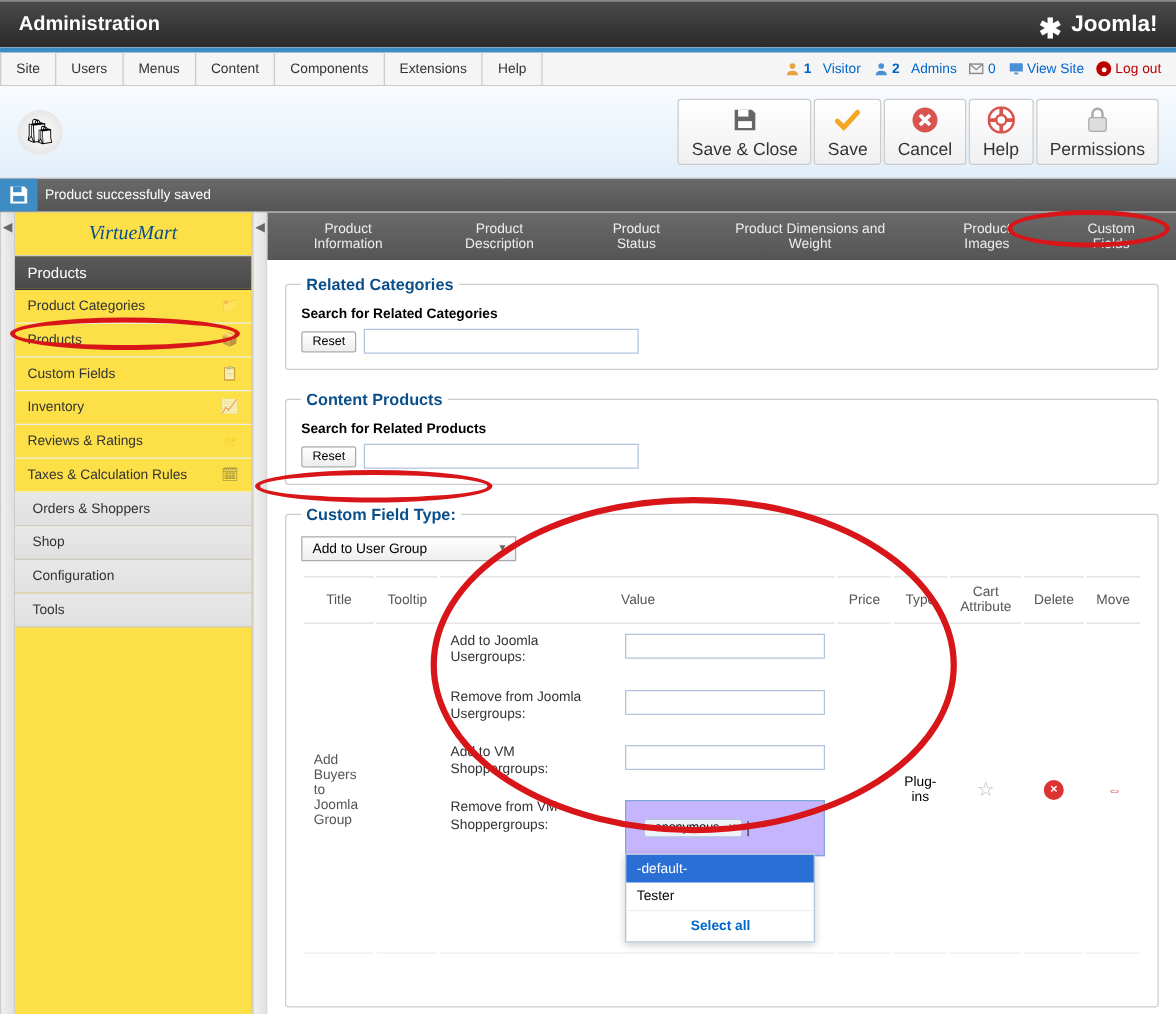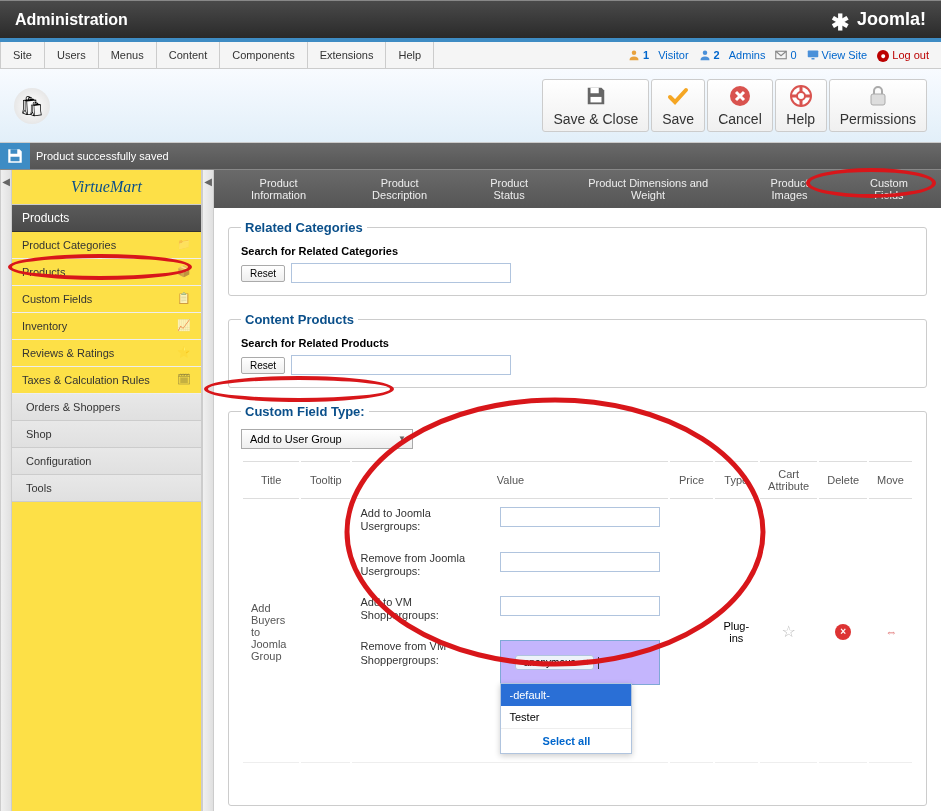--- a/index.html
+++ b/index.html
@@ -77,21 +77,21 @@
 .value-cell { }
 .value-row { display:flex; align-items:flex-start; margin-bottom: 18px; gap: 12px; }
 .value-row label { width: 128px; color:#333; line-height:1.2; }
 .value-row .text-input { width: 160px; }
 
 .tags-input { border:1px solid #7fa8d6; width:160px; min-height:22px; padding:14px; display:flex; align-items:center; gap:4px; background:#c4b5fd; }
 .tag { background:#eef3fa; border:1px solid #b0c4de; border-radius:3px; padding:1px 4px; display:flex; align-items:center; gap:4px; font-size:10px; }
 .tag-x { color:#888; cursor:pointer; font-weight:bold; }
 .tags-caret { border-left:1px solid #333; height:12px; width:0; }
 
-.combo-dropdown { width:132px; border:1px solid #b0c4de; box-shadow: 0 2px 6px rgba(0,0,0,.2); background:#fff; position:relative; top:-2px; }
+.combo-dropdown { width:152px; border:1px solid #b0c4de; box-shadow: 0 2px 6px rgba(0,0,0,.2); background:#fff; position:relative; top:-2px; }
 .combo-opt { padding: 5px 8px; cursor:pointer; font-size:11px; }
 .combo-opt.hl { background:#2a6fd6; color:#fff; }
 .combo-selectall { text-align:center; color:#06c; font-weight:bold; padding:6px; border-top:1px solid #eee; cursor:pointer; }
 
 .icon-star { color:#bbb; font-size:16px; }
 .icon-delete { width:16px; height:16px; border-radius:50%; background:#d33; display:inline-flex; align-items:center; justify-content:center; color:#fff; font-size:10px; font-weight:bold; }
 .icon-move { color:#d66; font-size:12px; letter-spacing:-2px; }
 
 
 .annot { position:absolute; border:4px solid #d8161a; border-radius:50%; pointer-events:none; z-index:500; }

